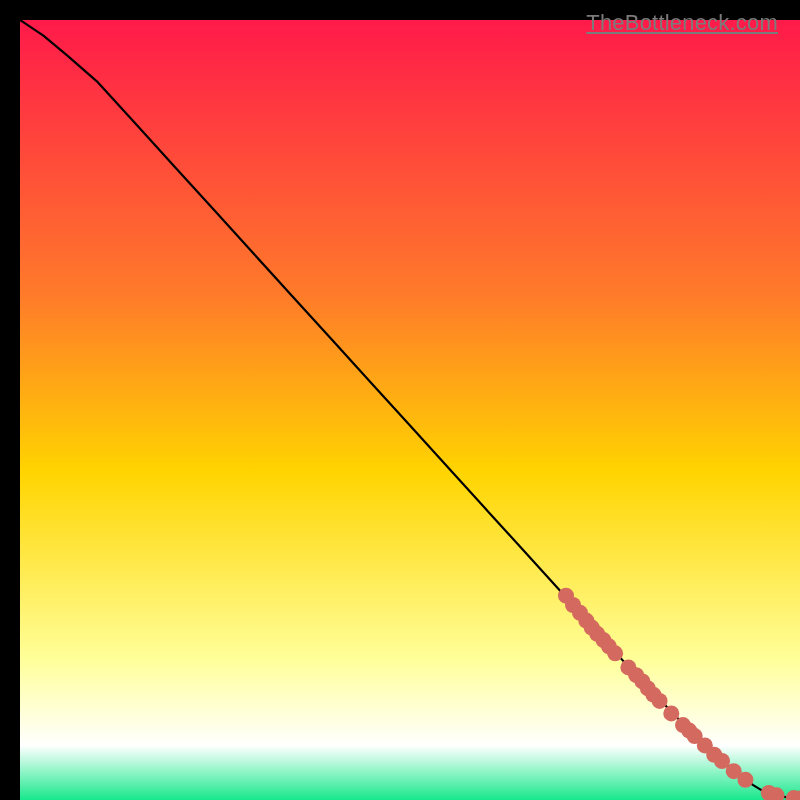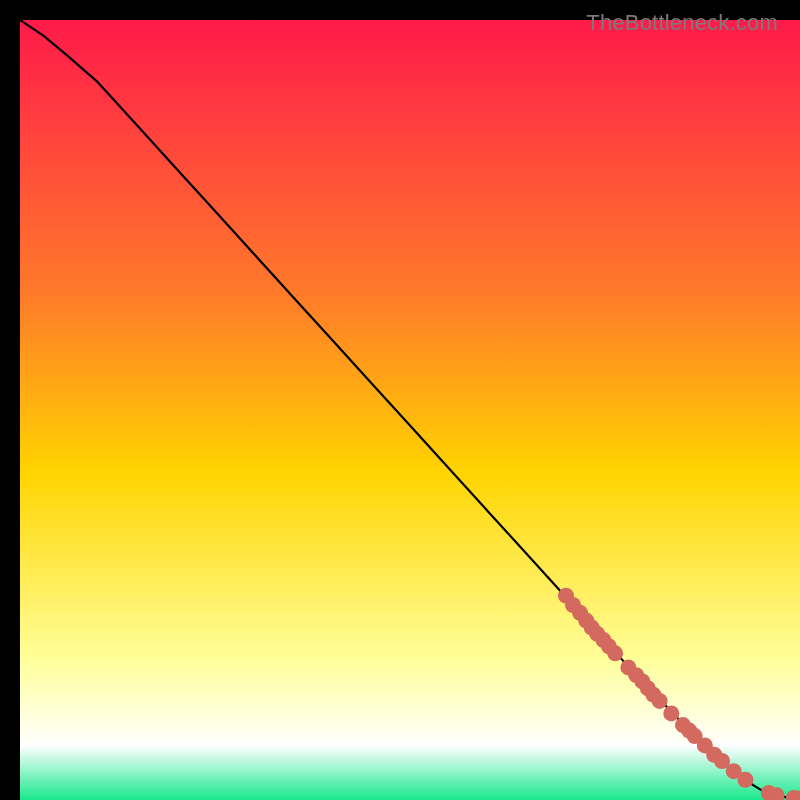--- a/index.html
+++ b/index.html
@@ -27,20 +27,21 @@
   }
   .watermark {
     position: absolute;
     top: 0px;
     right: 12px;
     font-family: Arial, Helvetica, sans-serif;
     font-size: 22px;
     font-weight: 500;
     color: #7b7b7b;
     letter-spacing: 0.2px;
+    text-decoration: underline;
   }
   svg {
     position: absolute;
     left: 0;
     top: 0;
   }
 </style>
 </head>
 <body>
 

